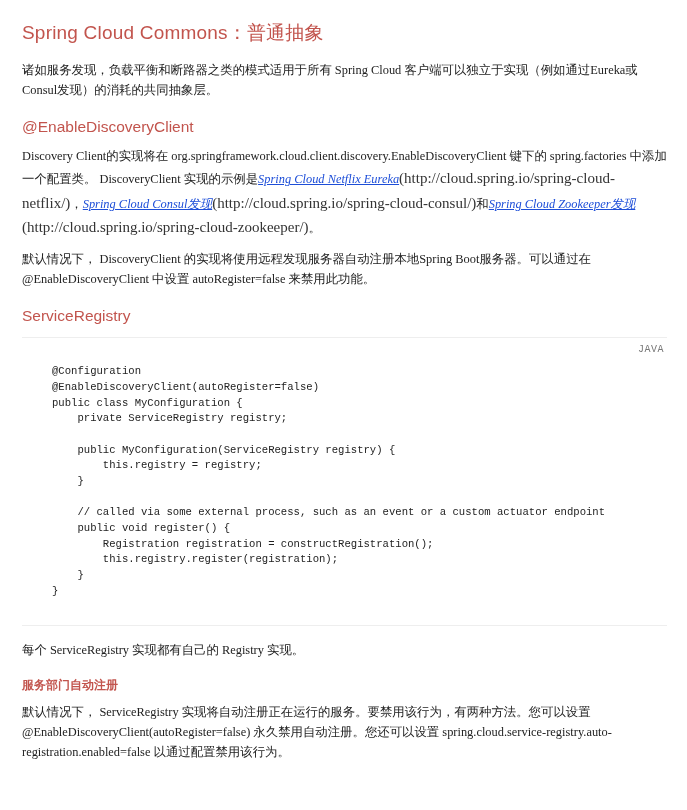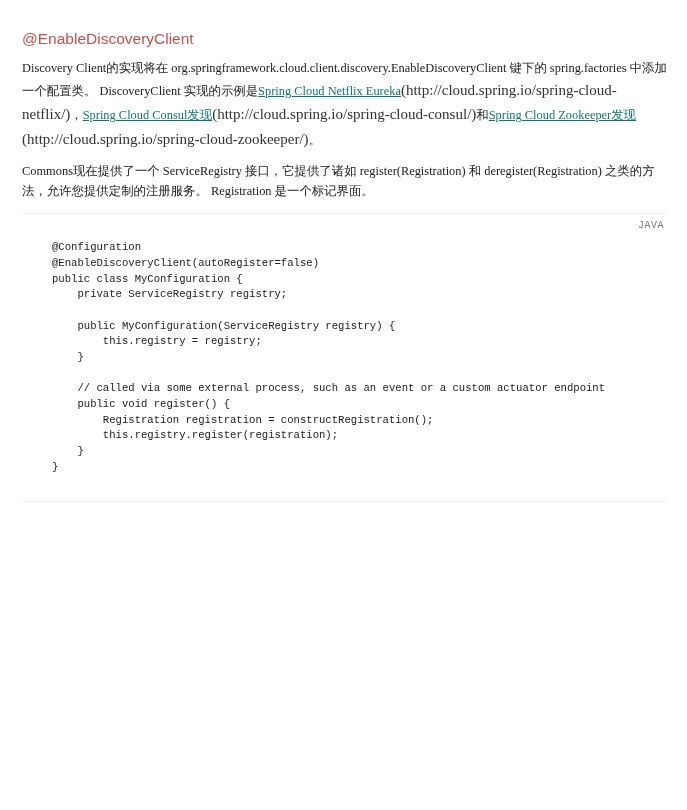--- a/index.html
+++ b/index.html
@@ -48,22 +48,23 @@
     text-align: left;
   }
   .mono {
     font-family: "Liberation Mono", monospace;
     font-size: 11.3px;
   }
   .bold {
     font-weight: bold;
   }
   a.link {
-    color: #0f766e;
+    color: #1d4ed8;
     text-decoration: underline;
+    font-style: italic;
   }
   .small-url {
     font-size: 15px;
     color: #333;
   }
   .codebox {
     position: relative;
     margin: 12px 0 14px 0;
     padding: 10px 12px 10px 14px;
     background: #ffffff;
@@ -86,47 +87,53 @@
     font-size: 10px;
     color: #777777;
     letter-spacing: 0.5px;
   }
 </style>
 </head>
 <body>
 
 <div class="page">
 
+  <h1 class="title">Spring Cloud Commons：普通抽象</h1>
 
+  <p class="para">诸如服务发现，负载平衡和断路器之类的模式适用于所有 Spring Cloud 客户端可以独立于实现（例如通过Eureka或Consul发现）的消耗的共同抽象层。</p>
 
   <h2 class="sect">@EnableDiscoveryClient</h2>
 
 
   <p class="para">
     <span>Discovery Client的实现将在 org.springframework.cloud.client.discovery.EnableDiscoveryClient 键下的 spring.factories 中添加一个配置类。 DiscoveryClient 实现的示例是</span><a class="link" href="#">Spring Cloud Netflix Eureka</a><span class="small-url">(http://cloud.spring.io/spring-cloud-netflix/)</span><span>，</span><a class="link" href="#">Spring Cloud Consul发现</a><span class="small-url">(http://cloud.spring.io/spring-cloud-consul/)</span><span>和</span><a class="link" href="#">Spring Cloud Zookeeper发现</a><span class="small-url">(http://cloud.spring.io/spring-cloud-zookeeper/)</span><span>。</span>
   </p>
 
+  <p class="para">默认情况下， DiscoveryClient 的实现将使用远程发现服务器自动注册本地Spring Boot服务器。可以通过在 @EnableDiscoveryClient 中设置 autoRegister=false 来禁用此功能。</p>
 
+  <h2 class="sect">ServiceRegistry</h2>
 
-  <p class="para">Commons现在提供了一个 ServiceRegistry 接口，它提供了诸如 register(Registration) 和 deregister(Registration) 之类的方法，允许您提供定制的注册服务。 Registration 是一个标记界面。</p>
 
   <div class="codebox">
     <span class="code-lang">JAVA</span>
     <pre>@Configuration
 @EnableDiscoveryClient(autoRegister=false)
 public class MyConfiguration {
     private ServiceRegistry registry;
 
     public MyConfiguration(ServiceRegistry registry) {
         this.registry = registry;
     }
 
     // called via some external process, such as an event or a custom actuator endpoint
     public void register() {
         Registration registration = constructRegistration();
         this.registry.register(registration);
     }
 }</pre>
   </div>
 
+  <p class="para">每个 ServiceRegistry 实现都有自己的 Registry 实现。</p>
 
+  <h3 class="sub">服务部门自动注册</h3>
+  <p class="para">默认情况下， ServiceRegistry 实现将自动注册正在运行的服务。要禁用该行为，有两种方法。您可以设置 @EnableDiscoveryClient(autoRegister=false) 永久禁用自动注册。您还可以设置 spring.cloud.service-registry.auto-registration.enabled=false 以通过配置禁用该行为。</p>
 
 </div>
 
 </body></html>

